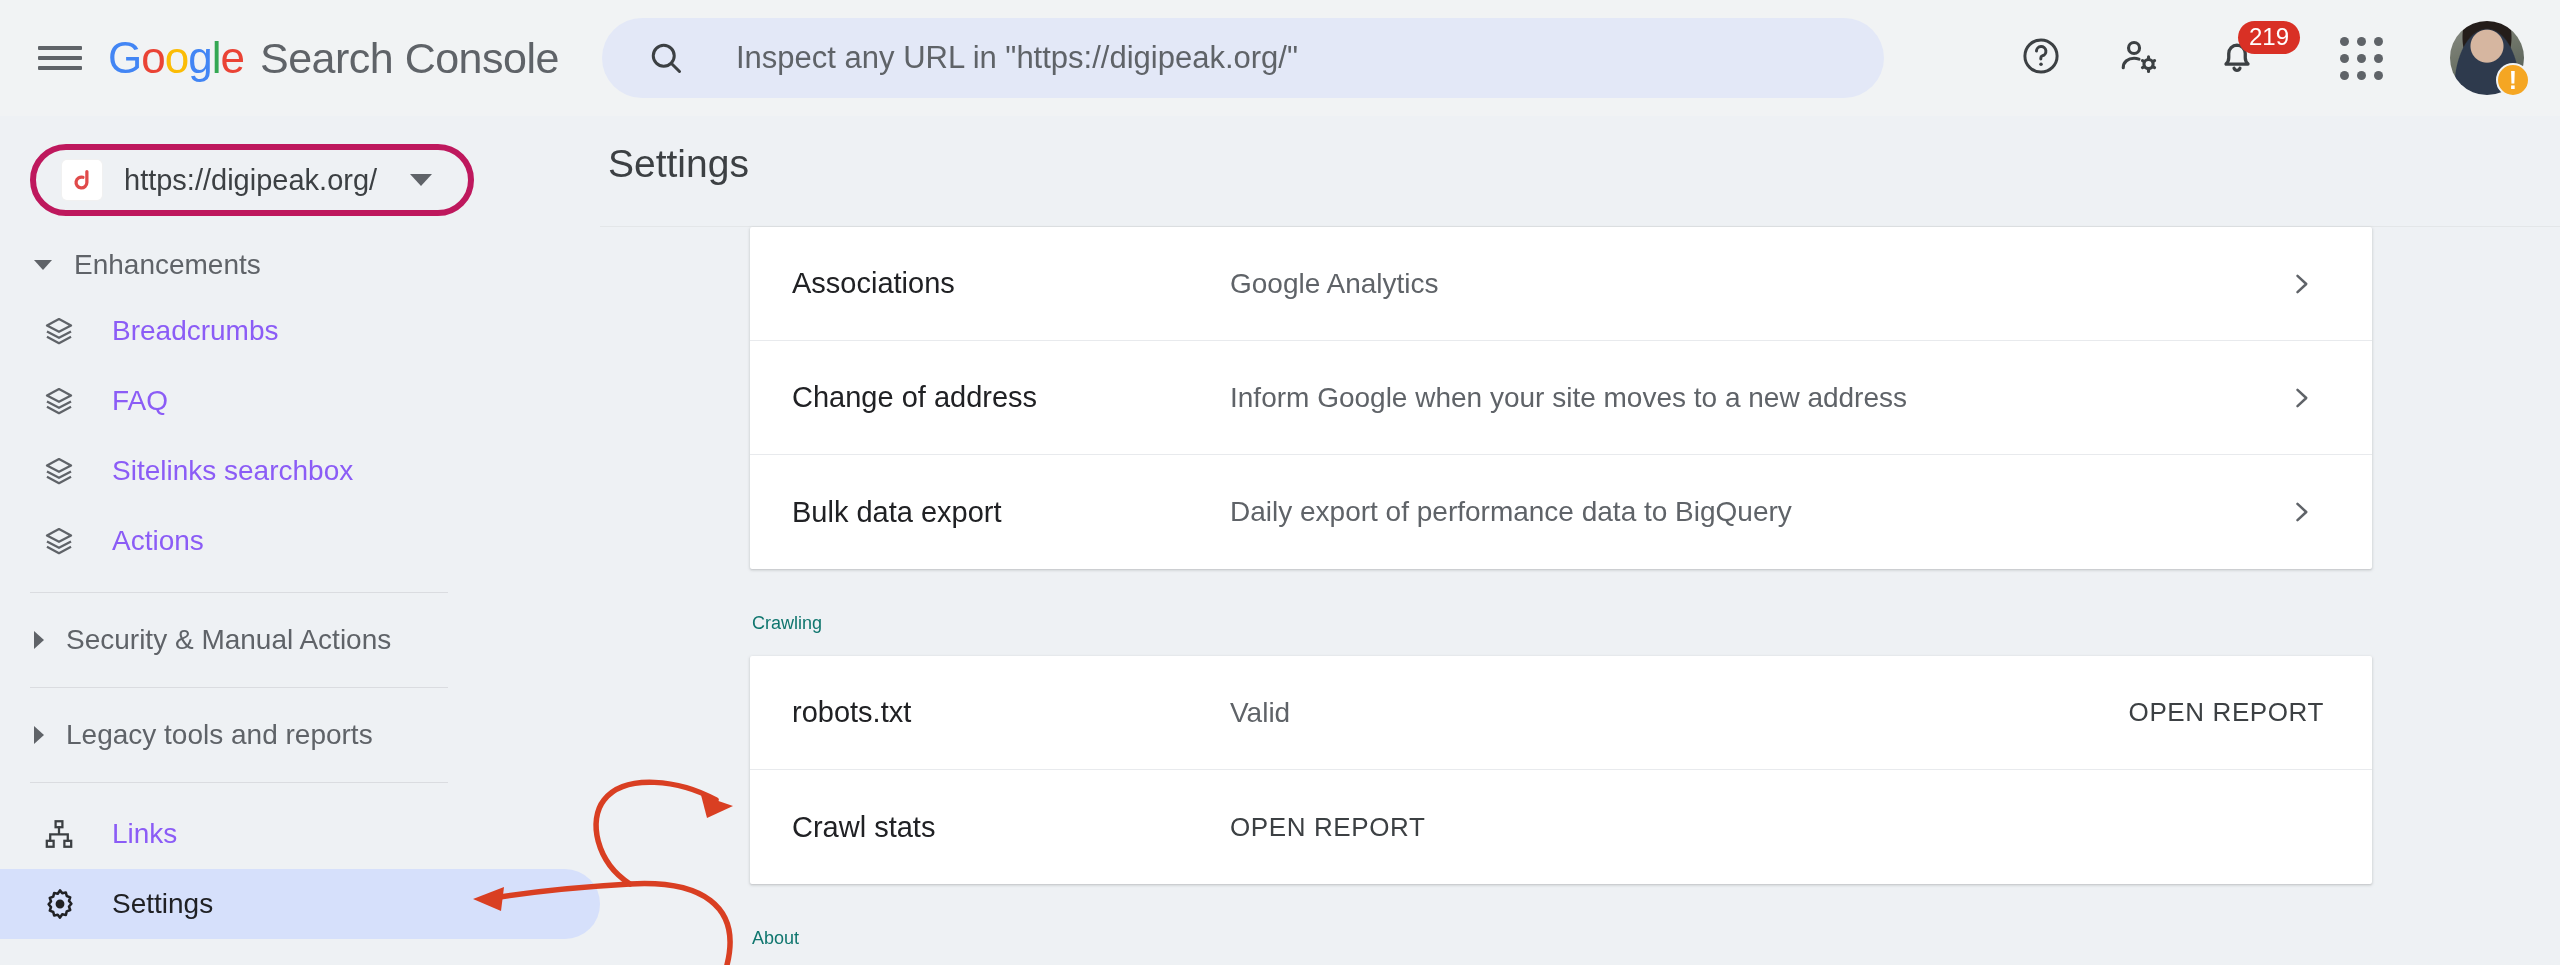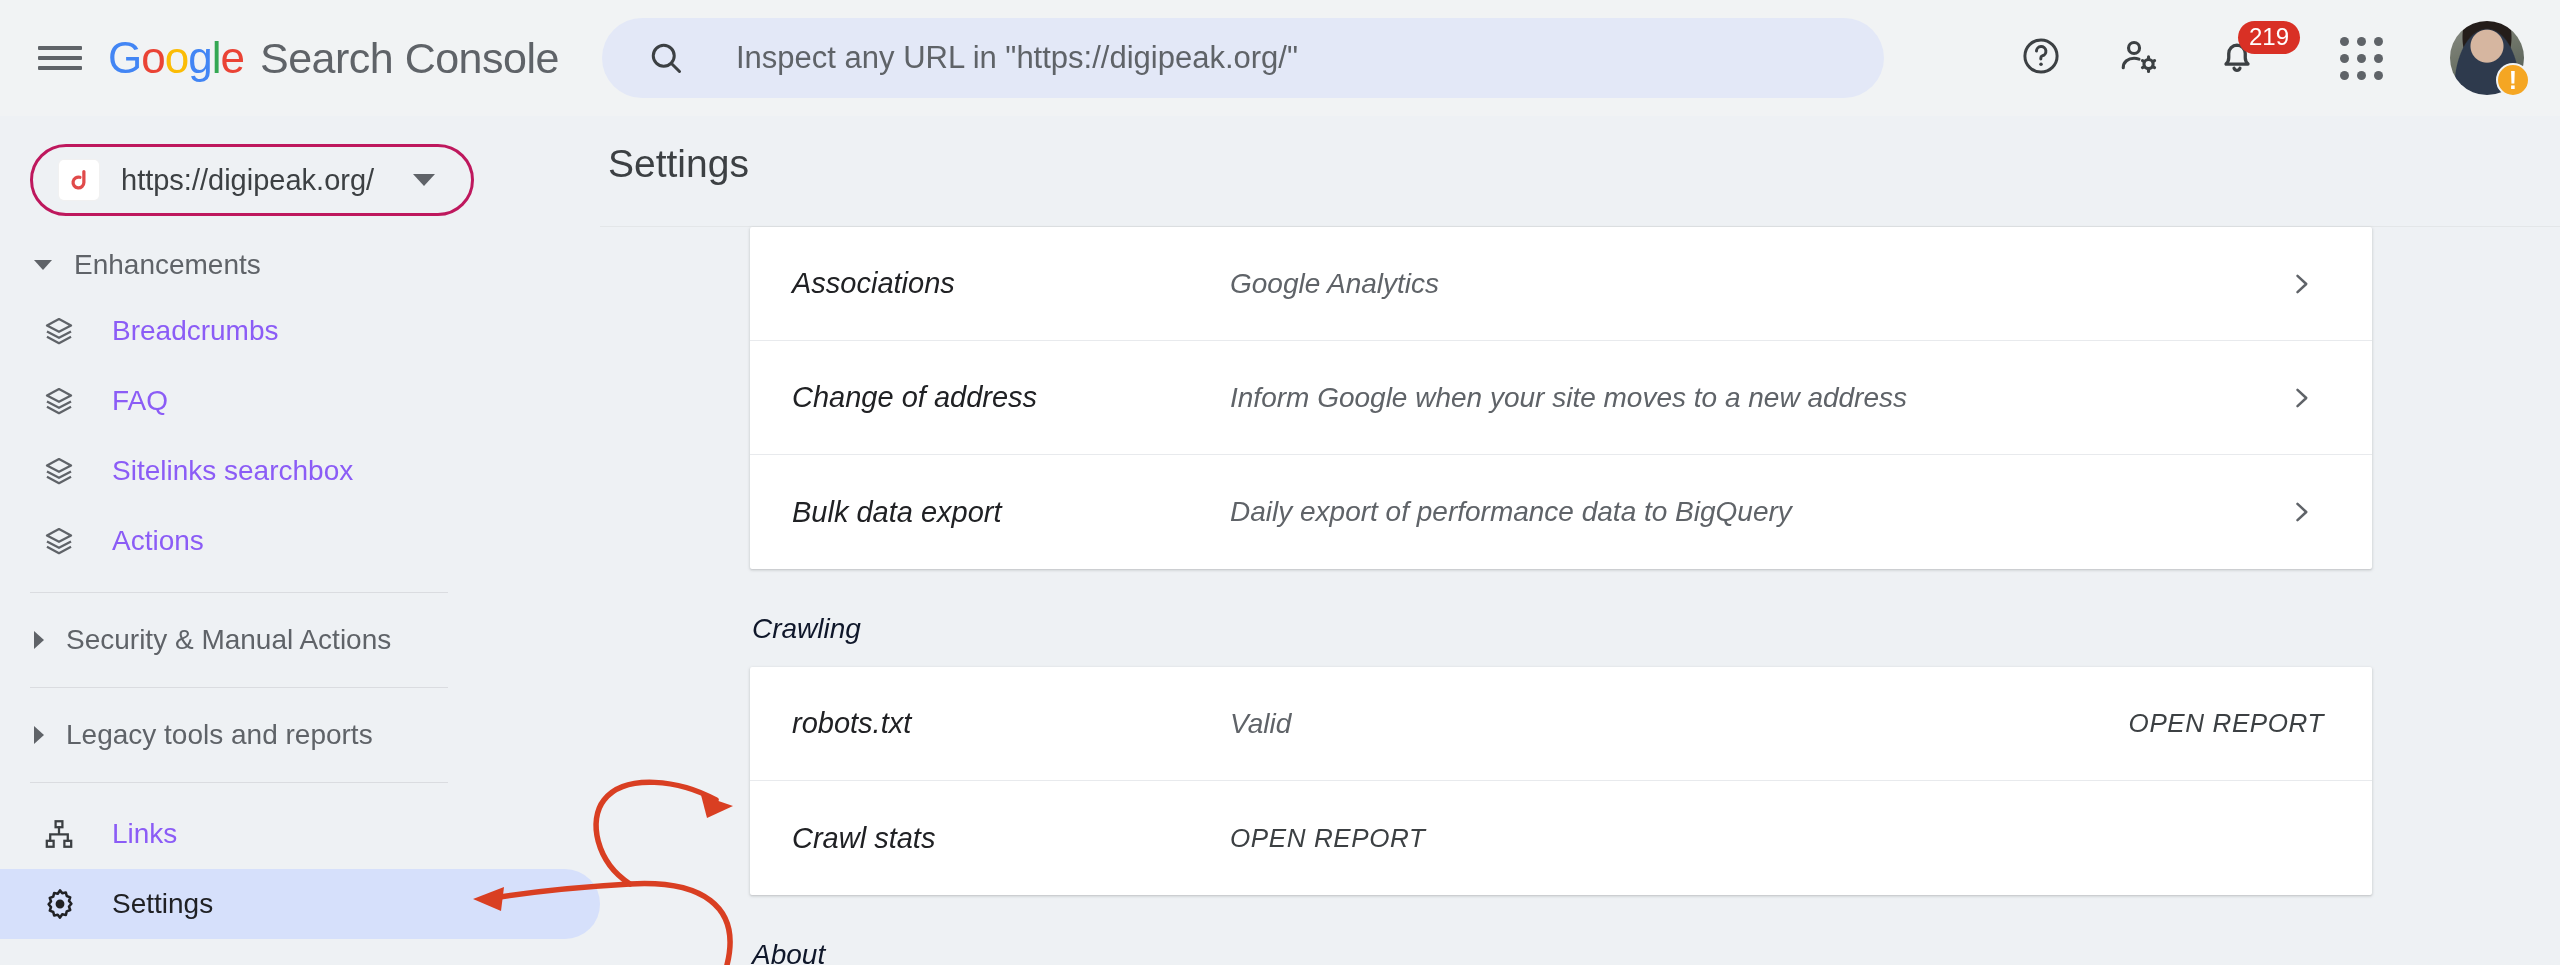--- a/index.html
+++ b/index.html
@@ -85,21 +85,21 @@
 
   
   .sidebar {
     position: absolute; top: 116px; left: 0;
     width: 600px; height: 849px;
     background: #eef1f4;
   }
   .prop-selector {
     margin: 28px 0 0 30px;
     width: 444px; height: 72px;
-    border: 3px solid #be185d; border-radius: 36px;
+    border: 6px solid #be185d; border-radius: 36px;
     display: flex; align-items: center;
     background: #eef1f4;
     cursor: pointer;
   }
   .favicon {
     width: 40px; height: 40px; margin-left: 26px; margin-right: 22px;
     background: #fff; border-radius: 5px;
     display:flex; align-items:center; justify-content:center;
     box-shadow: 0 0 0 1px #f1f1f1;
   }
@@ -139,21 +139,21 @@
     width: 1960px; height: 849px;
     background: #eef1f4;
     overflow: hidden;
   }
   .page-title {
     font-size: 39px; color: #3c4043; font-weight: 400;
     margin: 26px 0 0 8px;
   }
   .header-rule { position: absolute; top: 110px; left: 0; width: 1960px; height: 1px; background: #e3e6e8; }
 
-  .scroll-area { position: absolute; top: 111px; left: 0; width: 1960px; height: 738px; font-style: italic; }
+  .scroll-area { position: absolute; top: 111px; left: 0; width: 1960px; height: 738px; }
 
   .card {
     background: #fff;
     margin-left: 150px;
     width: 1622px;
     box-shadow: 0 1px 2px rgba(60,64,67,.18), 0 1px 3px 1px rgba(60,64,67,.08);
     border-radius: 2px;
   }
   .row {
     display: flex; align-items: center;
@@ -167,21 +167,21 @@
   .chev { margin-right: 56px; display: flex; }
   .open-report {
     margin-right: 48px;
     font-size: 26px; letter-spacing: 0.6px;
     color: #3c4043; font-weight: 400;
     text-transform: uppercase;
     cursor: pointer;
   }
 
   .section-label {
-    font-size: 28px; color: #0f172a;
+    font-size: 18px; color: #0f766e;
     margin: 44px 4px 22px 152px;
   }
 
   
   .annotation {
     position: absolute; top: 0; left: 0;
     width: 2560px; height: 965px;
     pointer-events: none;
     z-index: 50;
   }

